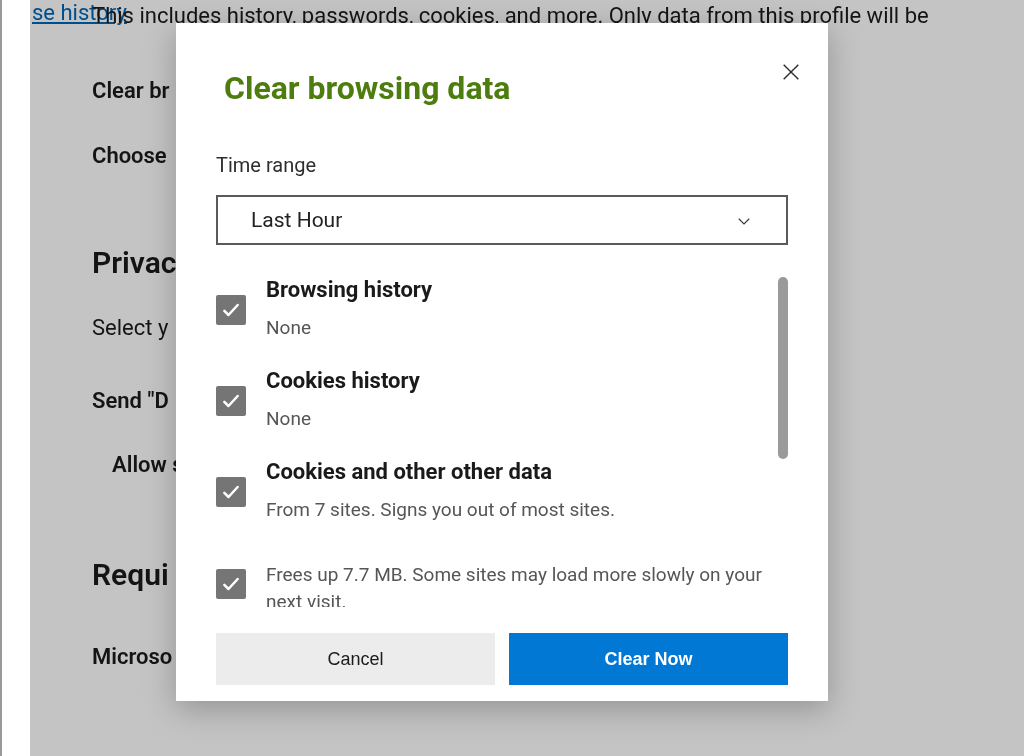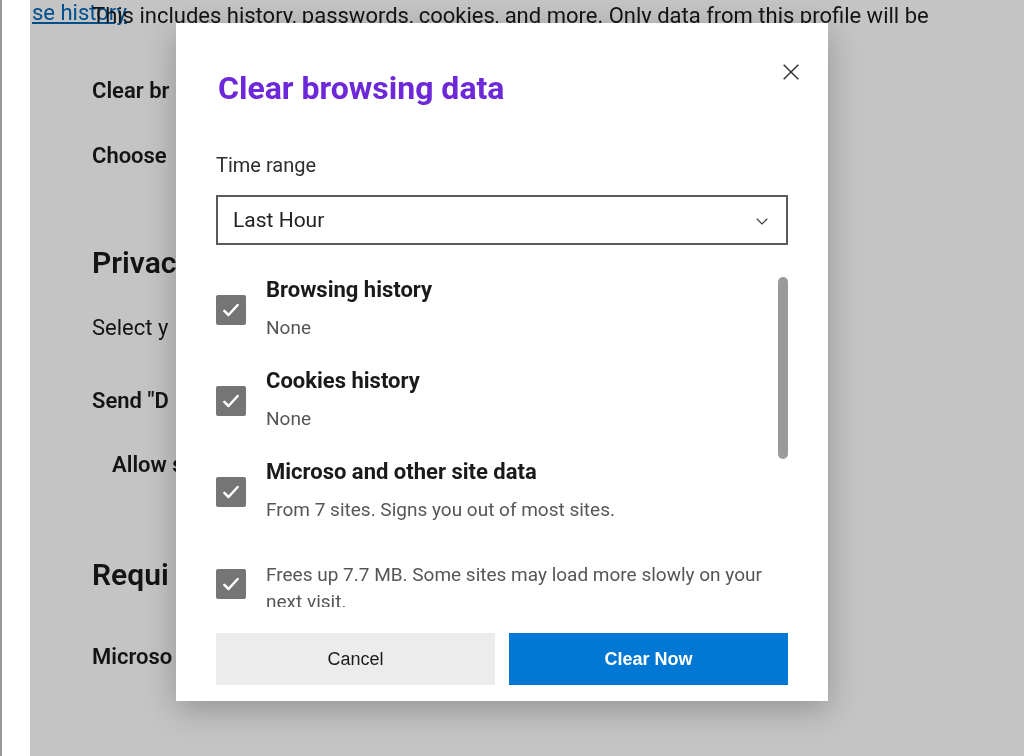--- a/index.html
+++ b/index.html
@@ -76,39 +76,39 @@
     right: 22px;
     width: 30px;
     height: 30px;
     display:flex;align-items:center;justify-content:center;
     cursor: pointer;
     color:#2b2b2b;
   }
   .dialog-close svg { width: 22px; height: 22px; stroke: #2b2b2b; stroke-width:1.5; }
   .dialog-title {
     position: absolute;
-    top: 46px; left: 42px;
+    top: 46px; left: 48px;
     font-size: 32px;
     font-weight: 700;
-    color: #6d28d9;
+    color: #4d7c0f;
   }
   .time-label {
     position: absolute;
     top: 130px; left: 40px;
     font-size: 20px;
     color: #2e2e2e;
   }
   .time-select {
     position: absolute;
     top: 172px; left: 40px;
     width: 572px; height: 50px;
     border: 2px solid #5a5a5a;
     box-sizing: border-box;
     display:flex;align-items:center;
-    padding: 0 15px;
+    padding: 0 33px;
     font-size: 21px;
     cursor:pointer;
     justify-content: space-between;
   }
   .time-select .chev { width:18px;height:18px; }
   .time-select .chev svg { stroke:#3a3a3a; stroke-width:1.6; fill:none;}
   .items {
     position: absolute;
     top: 254px; left: 40px;
     width: 570px;
@@ -235,21 +235,21 @@
         </div>
       </div>
 
       <div class="item">
         <div class="cb">
           <svg viewBox="0 0 24 24">
               <polyline points="4 13 9 18 20 6"></polyline>
             </svg>
         </div>
         <div class="txt">
-          <div class="title">Microso and other site data</div>
+          <div class="title">Cookies and other other data</div>
           <div class="sub">From 7 sites. Signs you out of most sites.</div>
         </div>
       </div>
 
       <div class="item">
         <div class="cb">
           <svg viewBox="0 0 24 24">
               <polyline points="4 13 9 18 20 6"></polyline>
             </svg>
         </div>

